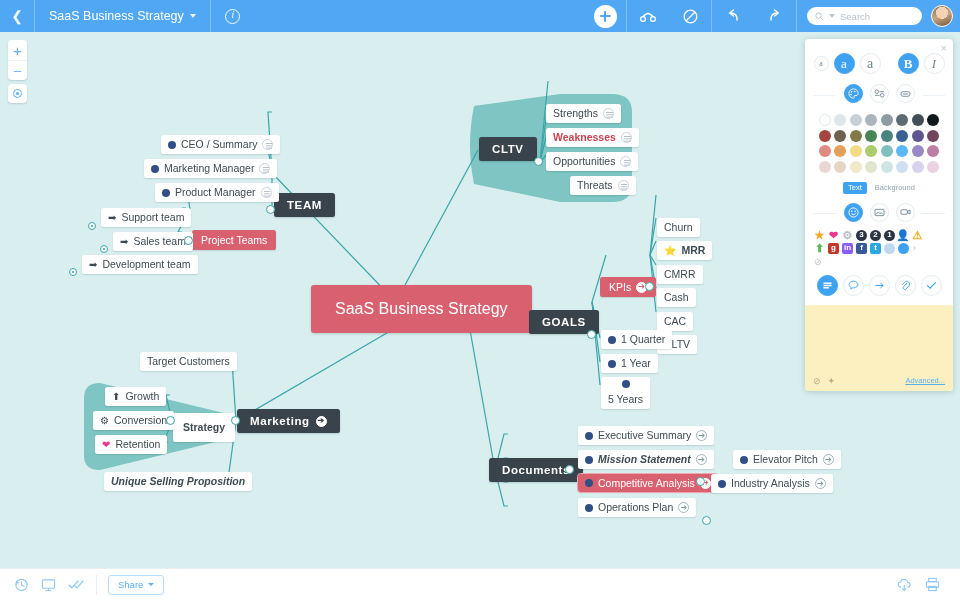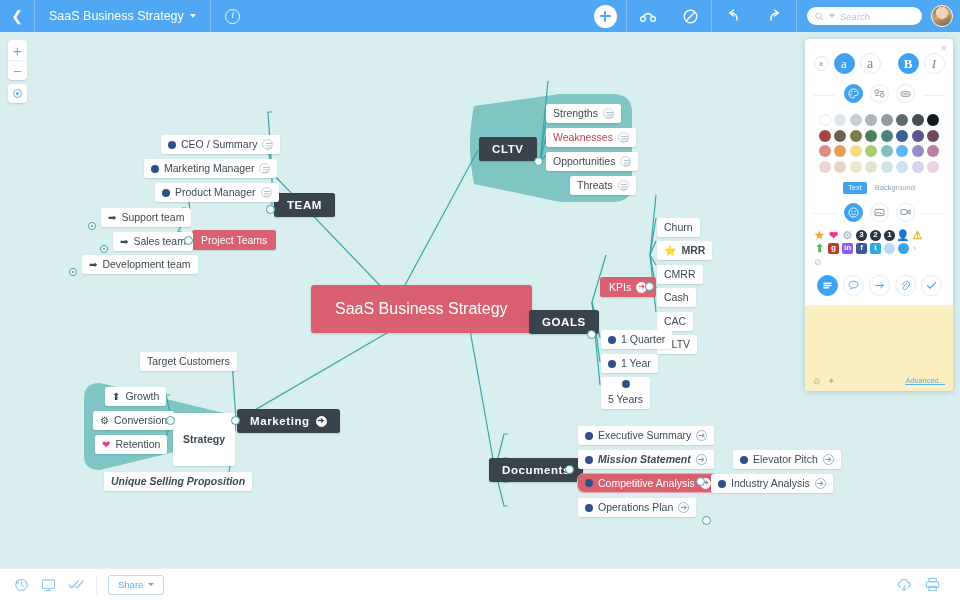--- a/index.html
+++ b/index.html
@@ -110,21 +110,21 @@
     box-shadow: 0 1px 1.5px rgba(20,60,70,.16);
   }
   .n-root {
     background: #d9606f; border-radius: 3px; color: #fff; font-size: 16px;
     padding: 15px 24px; white-space: nowrap; box-shadow: 0 1px 3px rgba(20,60,70,.2);
   }
   .n-selected { outline: 1.5px solid #f0a6ae; }
 
   .bold { font-weight: bold; }
   .bolditalic { font-weight: bold; font-style: italic; }
-  .c-red { color: #c8434f; font-weight: normal; }
+  .c-red { color: #c8434f; font-weight: bold; }
 
   .dot { width: 8px; height: 8px; border-radius: 50%; background: #2f4f86; flex: none; }
   .note-ic {
     width: 11px; height: 11px; border-radius: 50%; border: 1px solid #c8d3da; flex: none;
     position: relative; background: #fff;
   }
   .note-ic::before {
     content: ""; position: absolute; left: 2.2px; top: 3px; width: 6.5px; height: 1px;
     background: #b6c3cc; box-shadow: 0 2.3px 0 #b6c3cc, 0 4.6px 0 #b6c3cc;
   }
@@ -505,21 +505,21 @@
     </div>
     <div class="knob" style="left:231px; top:384px;"></div>
 
     <div class="node n-white" style="left:140px; top:320px;">
       <span>Target Customers</span>
     </div>
     <div class="node n-white" style="left:104px; top:440px;">
       <span class="bolditalic">Unique Selling Proposition</span>
     </div>
 
-    <div class="node n-white" style="left:173px; top:381px; font-weight:bold; padding:20px 10px;">
+    <div class="node n-white" style="left:173px; top:381px; font-weight:bold; padding:8px 10px;">
       <span>Strategy</span>
     </div>
     <div class="knob" style="left:166px; top:384px;"></div>
 
     <div class="node n-white" style="left:105px; top:355px;">
       <span class="glyph">⬆</span>
       <span>Growth</span>
     </div>
     <div class="node n-white" style="left:93px; top:379px;">
       <span class="glyph">⚙</span>
@@ -538,21 +538,21 @@
     <div class="node n-white" style="left:578px; top:394px;">
       <span class="dot"></span>
       <span>Executive Summary</span>
       <span class="arr-ic">➔</span>
     </div>
     <div class="node n-white" style="left:578px; top:418px;">
       <span class="dot"></span>
       <span class="bolditalic">Mission Statement</span>
       <span class="arr-ic">➔</span>
     </div>
-    <div class="node n-red n-selected" style="left:578px; top:442px; padding:3px 7px;border-radius:6px;">
+    <div class="node n-red n-selected" style="left:578px; top:442px; padding:3px 7px;">
       <span class="dot"></span>
       <span>Competitive Analysis</span>
       <span class="arr-ic onred">➔</span>
     </div>
     <div class="node n-white" style="left:578px; top:466px;">
       <span class="dot"></span>
       <span>Operations Plan</span>
       <span class="arr-ic">➔</span>
     </div>
 

